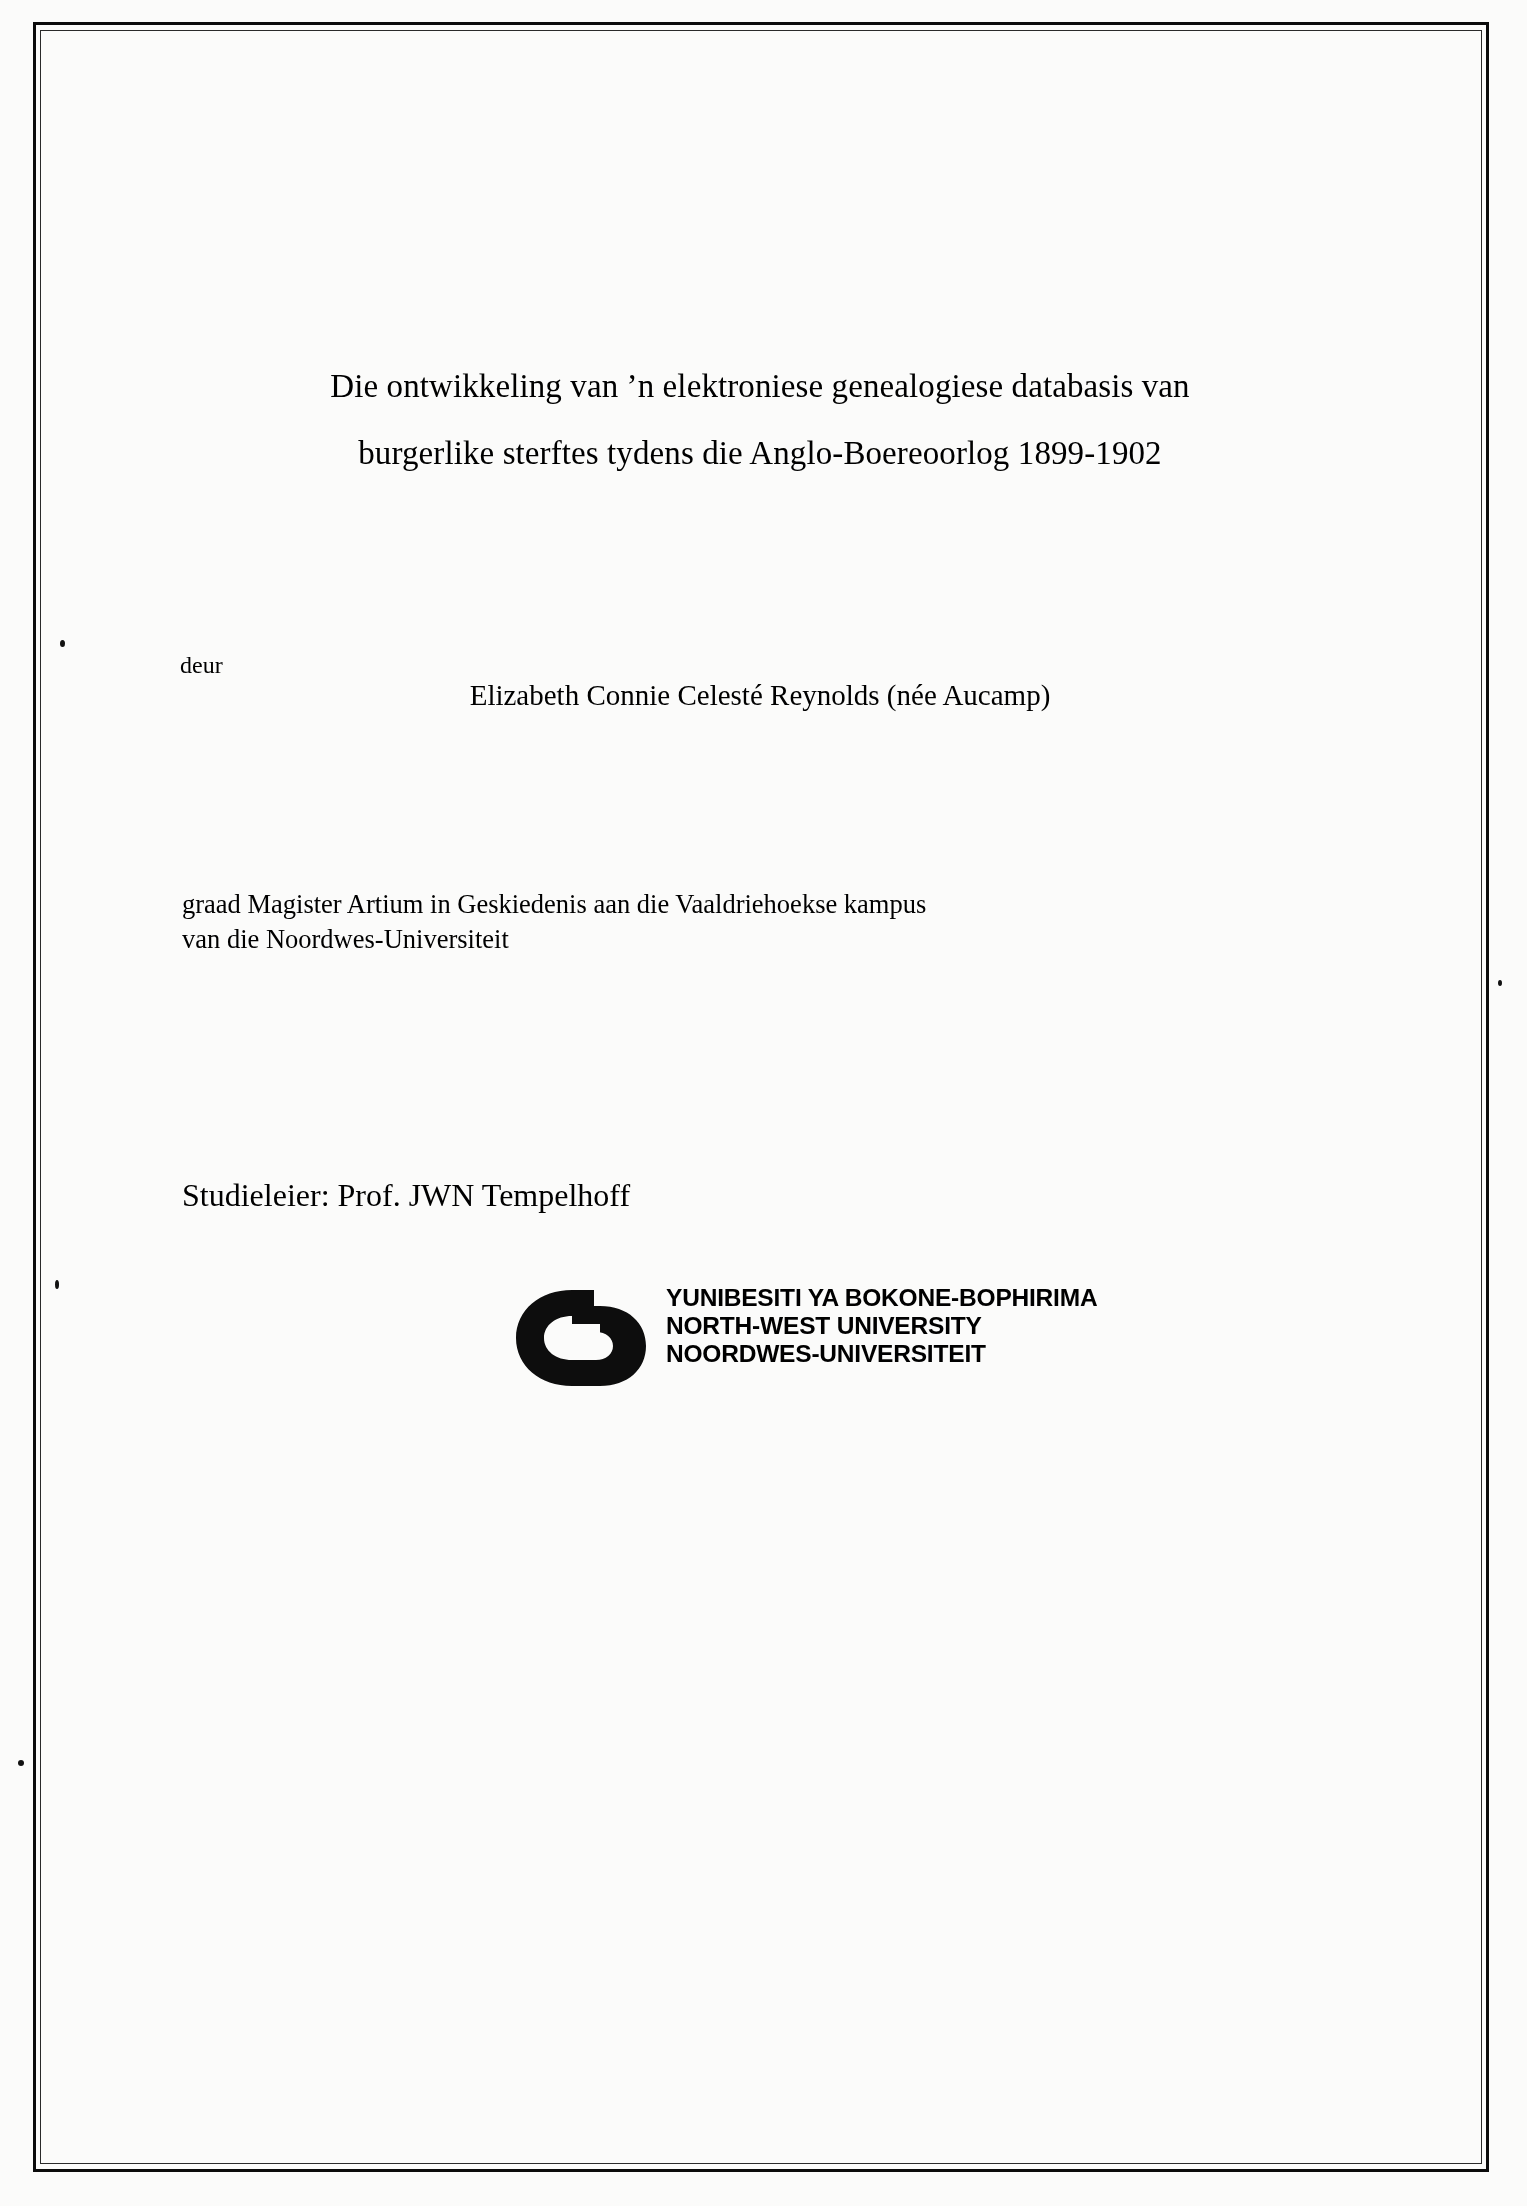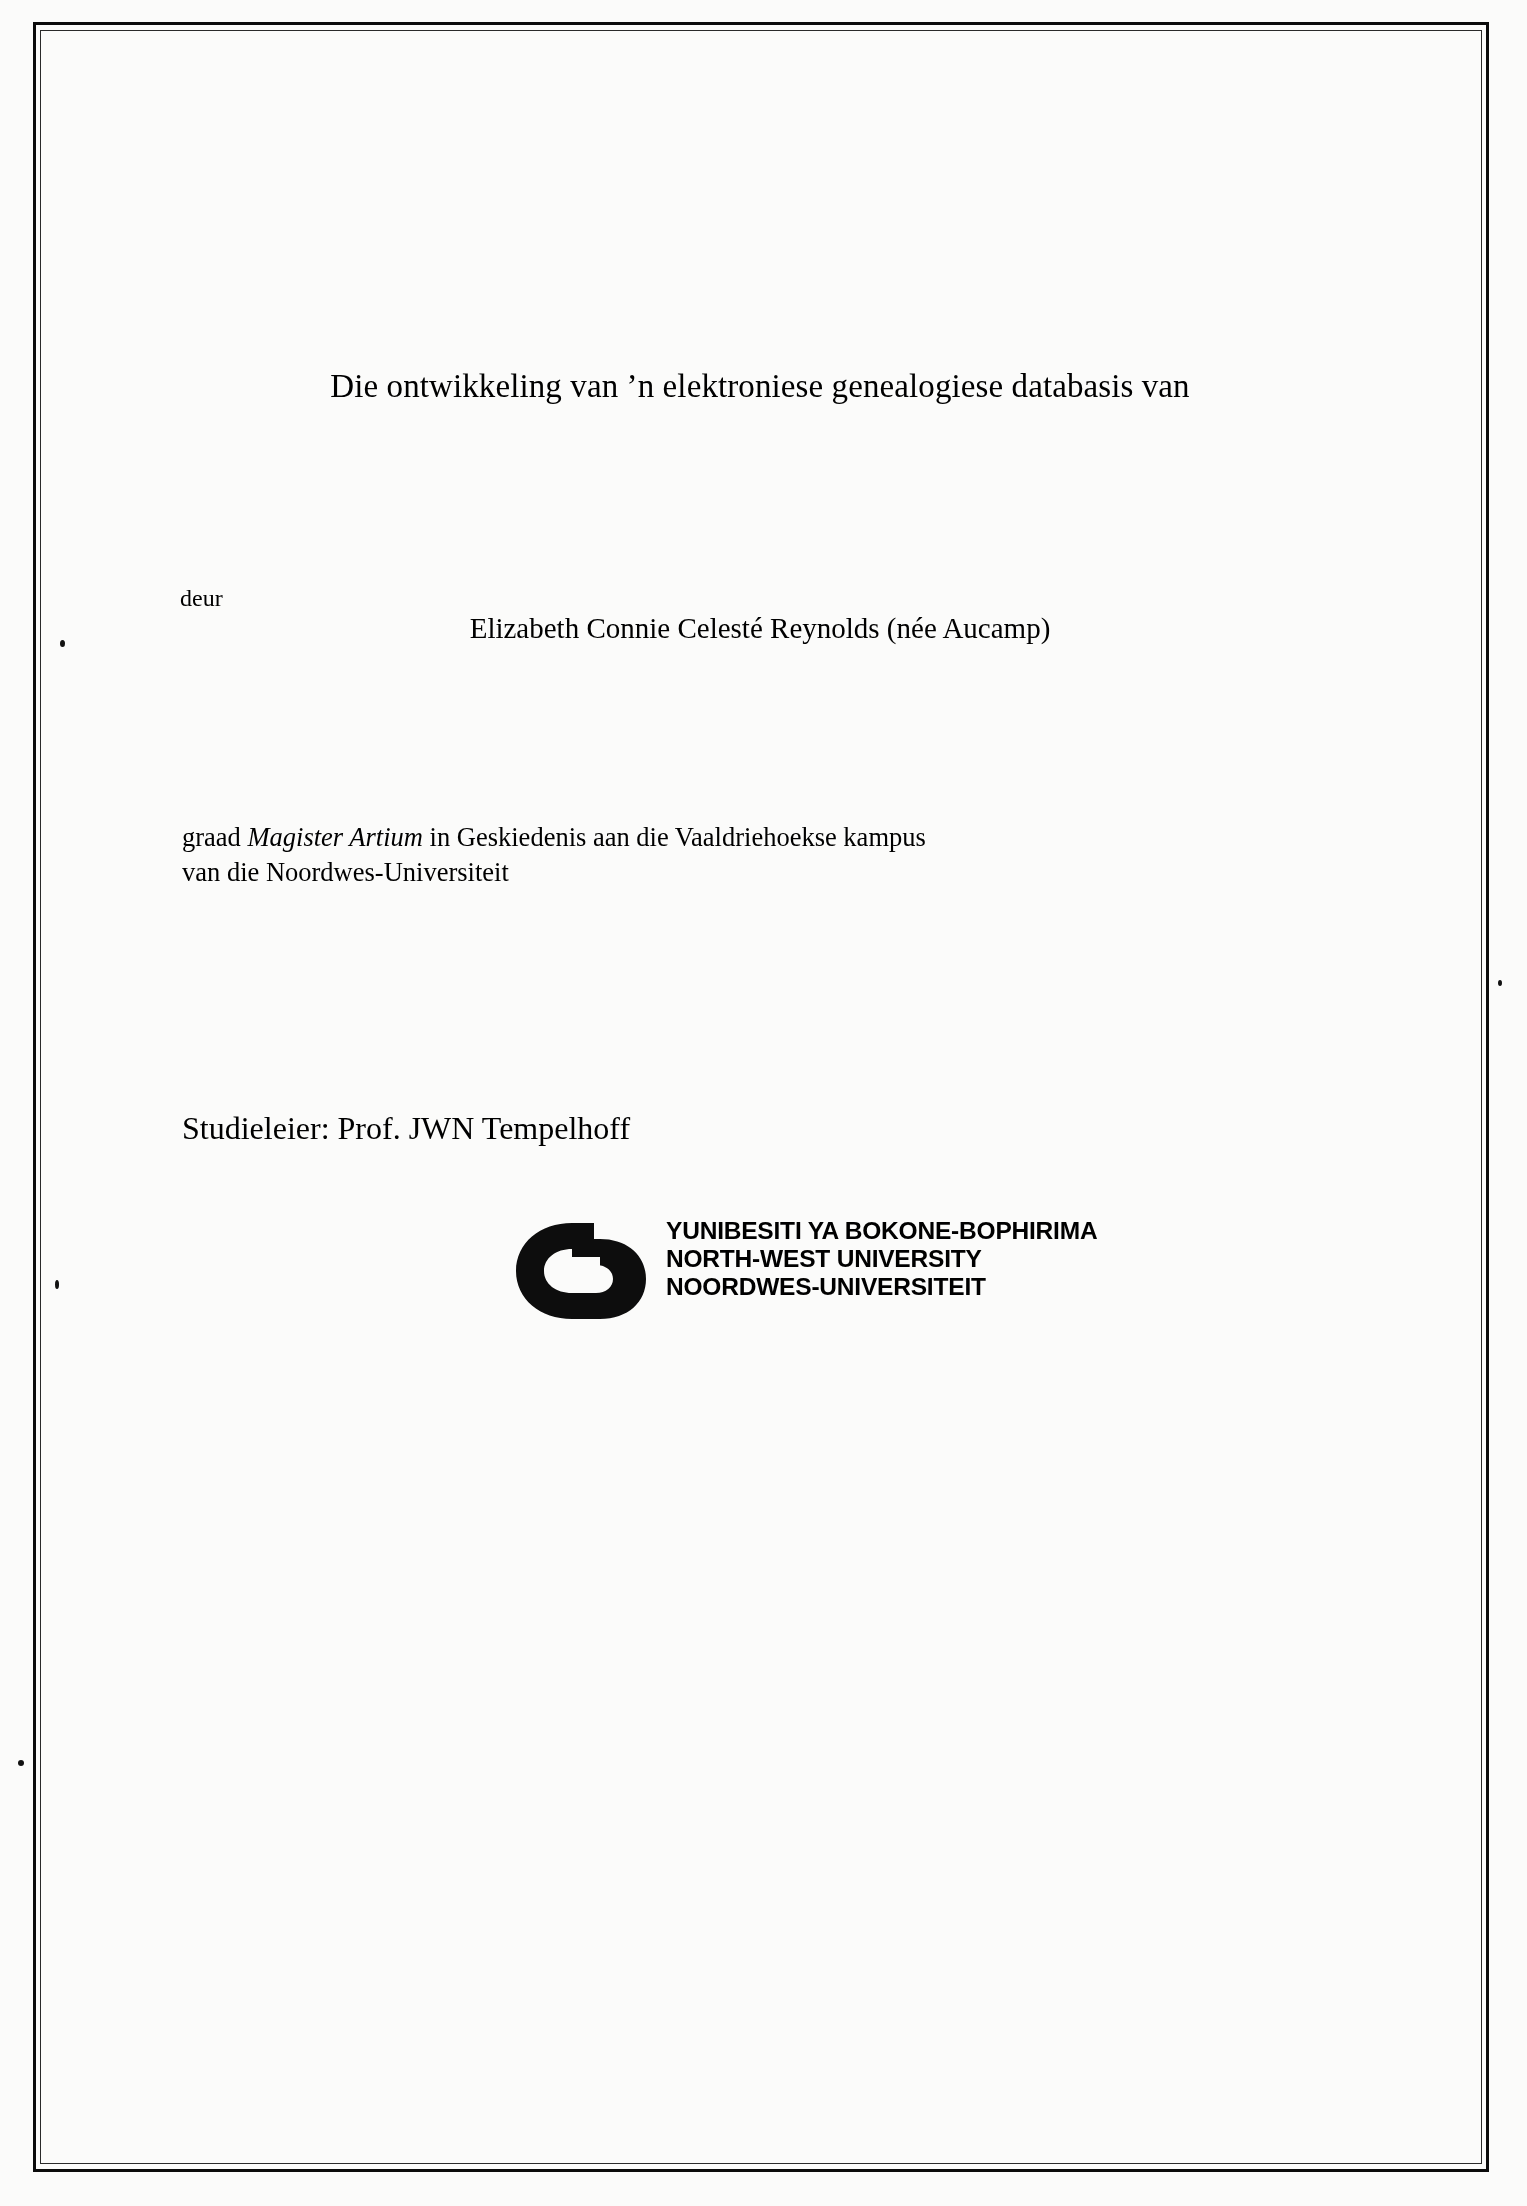--- a/index.html
+++ b/index.html
@@ -78,21 +78,21 @@
   .abstract-block {
     margin-top: 175px;
     font-size: 26.5px;
     line-height: 1.33;
     text-align: justify;
     width: 1018px;
     margin-left: 2px;
   }
   .abstract-block .l2,
   .abstract-block .l3 { text-align: left; }
-  .abstract-block .ital { font-style: italic; }
+  .abstract-block .ital { }
 
   .supervisor-block {
     margin-top: 218px;
     font-size: 32px;
     line-height: 1.28;
     margin-left: 2px;
   }
 
   .logo-row {
     margin-top: 68px;
@@ -132,20 +132,21 @@
 
   <div class="speck" style="left:60px;  top:640px;  width:5px; height:7px;"></div>
   <div class="speck" style="left:55px;  top:1280px; width:4px; height:9px;"></div>
   <div class="speck" style="left:1498px;top:980px;  width:4px; height:6px;"></div>
   <div class="speck" style="left:18px;  top:1760px; width:6px; height:6px;"></div>
 
   <div class="content">
 
     <div class="title-block">
       <div class="title-line l1">Die ontwikkeling van ’n elektroniese genealogiese databasis van</div>
+      <div class="title-line l2">burgerlike sterftes tydens die Anglo-Boereoorlog 1899-1902</div>
     </div>
 
     <div class="deur">deur</div>
 
     <div class="author">Elizabeth Connie Celesté Reynolds (née Aucamp)</div>
 
     <div class="abstract-block">
       <div class="l2"><span>graad </span><span class="ital">Magister Artium</span><span> in Geskiedenis aan die Vaaldriehoekse kampus</span></div>
       <div class="l3">van die Noordwes-Universiteit</div>
     </div>

